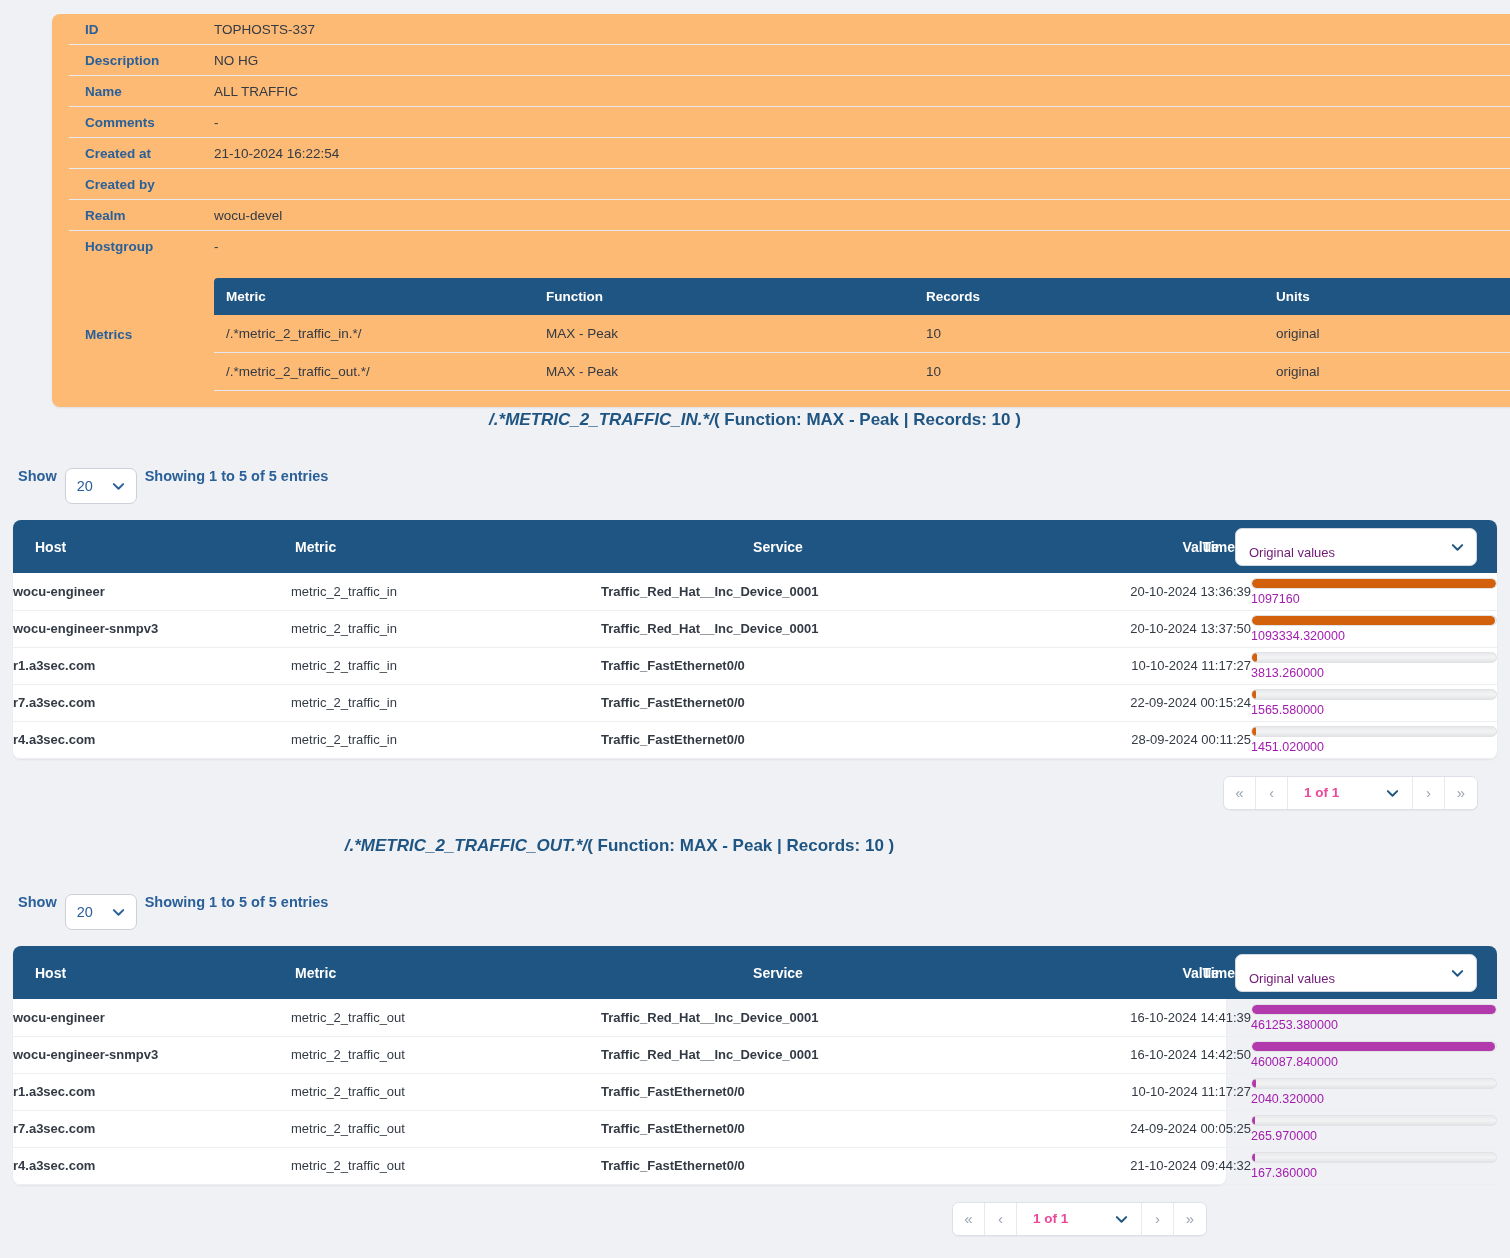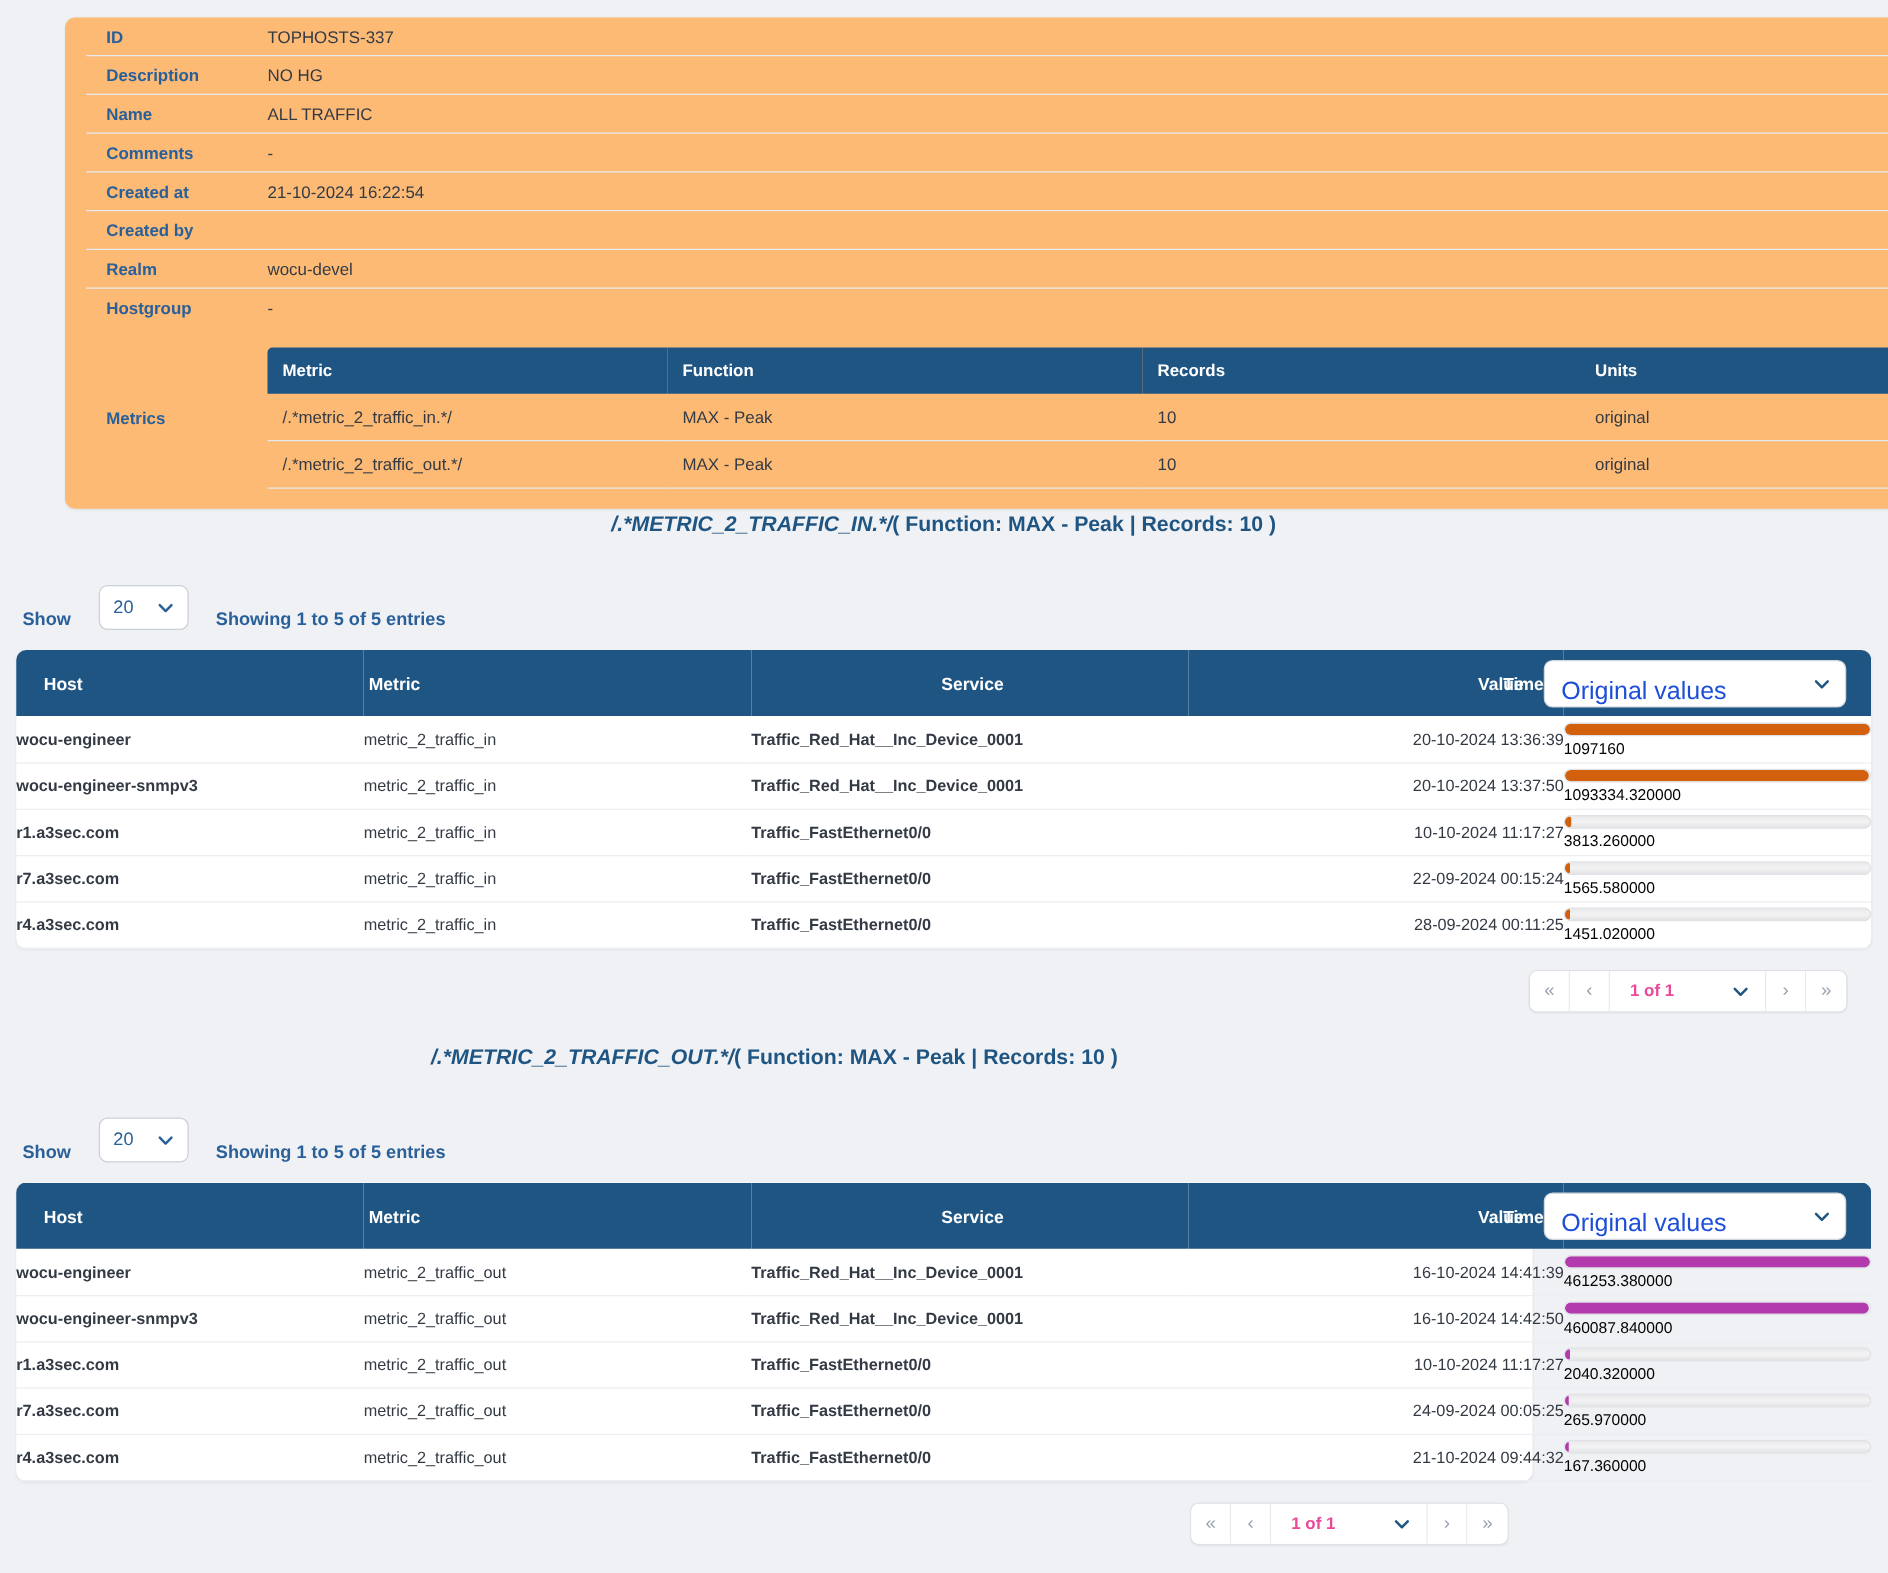--- a/index.html
+++ b/index.html
@@ -76,22 +76,22 @@
     text-align: center;
     color: #1f5582;
     font-size: 17px;
     font-weight: bold;
   }
   .section-title .regex { font-style: italic; }
 
   
   .table-top {
     display: flex;
-    align-items: flex-end;
-    gap: 22px;
+    align-items: flex-start;
+    gap: 8px;
     color: #2a6099;
     font-size: 14.5px;
     font-weight: bold;
   }
   .show-select {
     appearance: none;
     -webkit-appearance: none;
     background: #ffffff;
     border: 1px solid #ccd0d8;
     border-radius: 7px;
@@ -149,23 +149,23 @@
     gap: 16px;
     padding-right: 20px;
   }
   .value-select-wrap { position: relative; }
   .value-select {
     appearance: none;
     -webkit-appearance: none;
     background: #ffffff;
     border: 1px solid #d3d7de;
     border-radius: 7px;
-    color: #1d4ed8;
+    color: #701a75;
     font-family: "Liberation Sans", sans-serif;
-    font-size: 20px;
+    font-size: 13px;
     font-weight: normal;
     width: 242px;
     height: 38px;
     padding: 12px 36px 0 13px;
   }
   .value-select-wrap .chev {
     position: absolute; right: 12px; top: 50%;
     transform: translateY(-50%);
     pointer-events: none;
     color: #1f5582;
@@ -204,21 +204,21 @@
     border: 1px solid #e1e2e5;
     overflow: hidden;
     margin-top: 2px;
   }
   .bar-fill {
     position: absolute; left: 0; top: 0; bottom: 0;
     border-radius: 6px;
   }
   .bar-value {
     font-size: 12.5px;
-    color: #000000;
+    color: #a21caf;
     padding-top: 2px;
     line-height: 16px;
   }
 
   
   .pager-row { display: flex; justify-content: flex-end; }
   .pager {
     display: flex;
     align-items: stretch;
     background: #ffffff;

